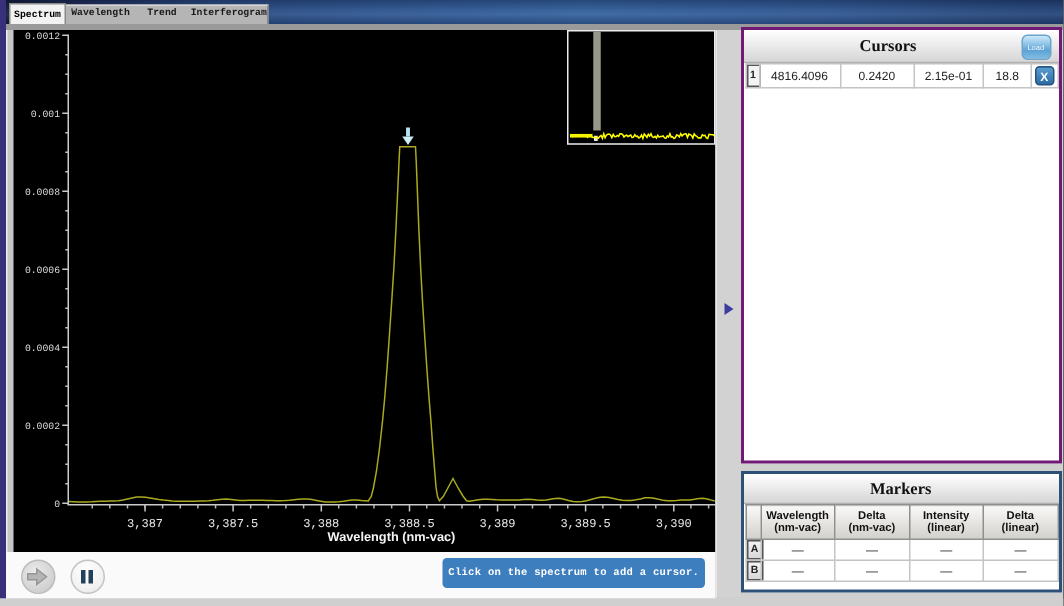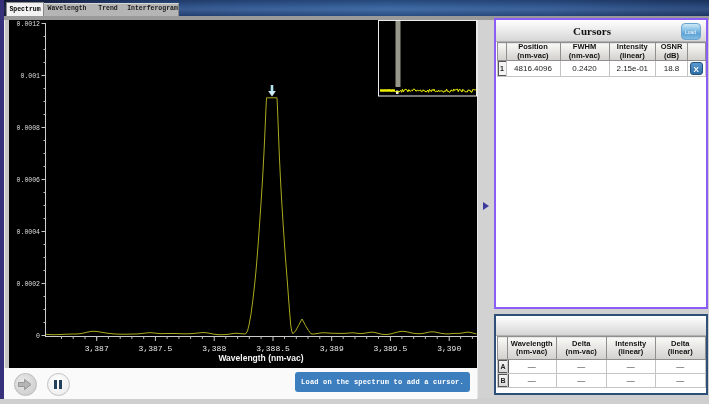--- a/index.html
+++ b/index.html
@@ -114,66 +114,59 @@
 </svg>
 
 <div class="abs" style="left:4px;top:368px;width:473px;height:31px;background:#fafafa;"></div>
 <div class="abs" style="left:14px;top:373px;width:23px;height:23px;border-radius:50%;background:radial-gradient(circle at 40% 35%,#ebebeb,#c6c6c6);border:1px solid #bbbbbb;"></div>
 <svg class="abs" style="left:17px;top:378px;" width="16" height="13">
     <path d="M1.5 4.5 h6 v-3.2 l6.5 5.2 -6.5 5.2 v-3.2 h-6 z" fill="#b5b5b5" stroke="#969696" stroke-width="1"></path>
   </svg>
 <div class="abs" style="left:46.5px;top:373px;width:23px;height:23px;border-radius:50%;background:radial-gradient(circle at 45% 30%,#ffffff,#f0f0f0 70%,#dedede);border:1px solid #c3c3c3;"></div>
 <div class="abs" style="left:53.5px;top:379.5px;width:3.2px;height:9px;background:#24415c;"></div>
 <div class="abs" style="left:59px;top:379.5px;width:3.2px;height:9px;background:#24415c;"></div>
-<div class="abs mono" style="left:295px;top:372px;width:175px;height:20px;background:#3d7ebf;border-radius:3px;color:#fff;font-size:7px;font-weight:bold;text-align:center;line-height:20px;letter-spacing:0.2px;">Load on the spectrum to add a cursor.</div>
+<div class="abs mono" style="left:295px;top:372px;width:175px;height:20px;background:#3d7ebf;border-radius:3px;color:#fff;font-size:7px;font-weight:bold;text-align:center;line-height:20px;letter-spacing:0.2px;">Click on the spectrum to add a cursor.</div>
 
 <div class="abs" style="left:477px;top:20px;width:16.5px;height:378px;background:#d2d2d2;border-left:1px solid #e8e8e8;"></div>
 <div class="abs" style="left:483px;top:202px;width:0;height:0;border-left:6px solid #3c3c9e;border-top:4px solid transparent;border-bottom:4px solid transparent;"></div>
 <div class="abs" style="left:0;top:399px;width:709px;height:5px;background:#cfcfcf;"></div>
 
-<div class="abs" style="left:493.5px;top:18px;width:214px;height:291px;background:#fff;border:2px solid #8b5cf6;">
+<div class="abs" style="left:493.5px;top:18px;width:214px;height:291px;background:#fff;border:2px solid #701a75;">
   <div class="abs" style="left:0;top:0;width:210px;height:22px;background:linear-gradient(#ffffff,#d6d6d6);border-bottom:1px solid #b0b0b0;"></div>
   <div class="abs ttl" style="left:0;top:0;width:193px;height:22px;line-height:22px;">Cursors</div>
   <div class="abs" style="right:5px;top:3px;width:20px;height:17px;border-radius:4px;background:linear-gradient(#cde8f7 0%,#90c5e8 35%,#5ea3d6 65%,#82bce2 100%);border:1px solid #6aa4cf;color:#fff;font-size:5px;text-shadow:0 0 1px #4a90c8;text-align:center;line-height:17px;">Load</div>
   <table style="position:absolute;left:1px;top:22px;border-collapse:collapse;table-layout:fixed;width:208px;">
   <colgroup>
         <col style="width:9px">
         <col style="width:54px">
         <col style="width:49px">
         <col style="width:46.5px">
         <col style="width:32px">
         <col style="width:17.5px">
       </colgroup>
   <tbody>
-        <tr>
-   <td class="hc"></td>
-   <td class="hc">Position<br>(nm-vac)</td>
-   <td class="hc">FWHM<br>(nm-vac)</td>
-   <td class="hc">Intensity<br>(linear)</td>
-   <td class="hc">OSNR<br>(dB)</td>
-   <td class="hc"></td>
-  </tr>
   <tr>
    <td class="dc" style="padding:0;">
             <div style="width:9px;height:15px;border:1px solid #555;background:#f4f4f4;font-weight:bold;font-size:7px;text-align:center;line-height:14px;">1</div>
           </td>
    <td class="dc">4816.4096</td>
    <td class="dc">0.2420</td>
    <td class="dc">2.15e-01</td>
    <td class="dc">18.8</td>
    <td class="dc" style="padding:0;">
             <div style="width:13px;height:13px;margin:0 auto;border-radius:3px;background:linear-gradient(#5b9bd0,#2e6da4);border:1px solid #24547e;color:#fff;font-weight:bold;font-size:8px;text-align:center;line-height:13px;">X</div>
           </td>
   </tr>
   </tbody>
     </table>
 </div>
 
 <div class="abs" style="left:493.5px;top:314px;width:214px;height:81px;background:#fff;border:2px solid #2e5078;">
   <div class="abs" style="left:0;top:0;width:210px;height:20px;background:linear-gradient(#ffffff,#d6d6d6);border-bottom:1px solid #b0b0b0;"></div>
+  <div class="abs ttl" style="left:0;top:0;width:210px;height:20px;line-height:20px;">Markers</div>
   <table style="position:absolute;left:1px;top:20px;border-collapse:collapse;table-layout:fixed;width:208px;">
   <colgroup>
         <col style="width:10px">
         <col style="width:49.5px">
         <col style="width:49.5px">
         <col style="width:49.5px">
         <col style="width:49.5px">
       </colgroup>
   <tbody>
         <tr>

